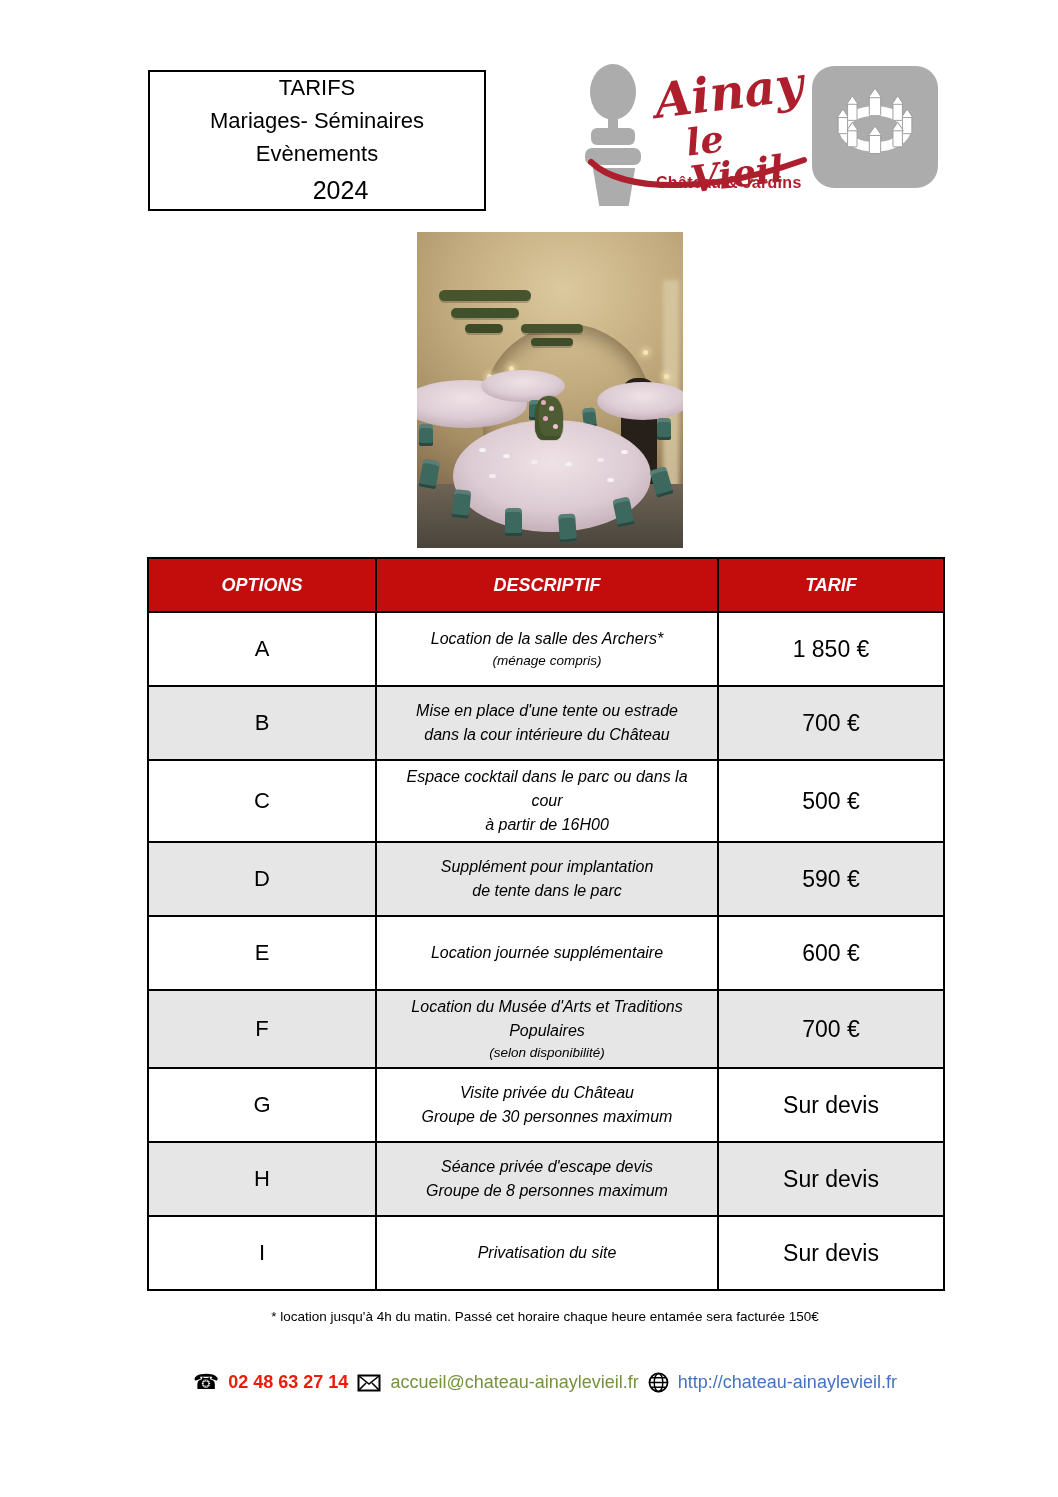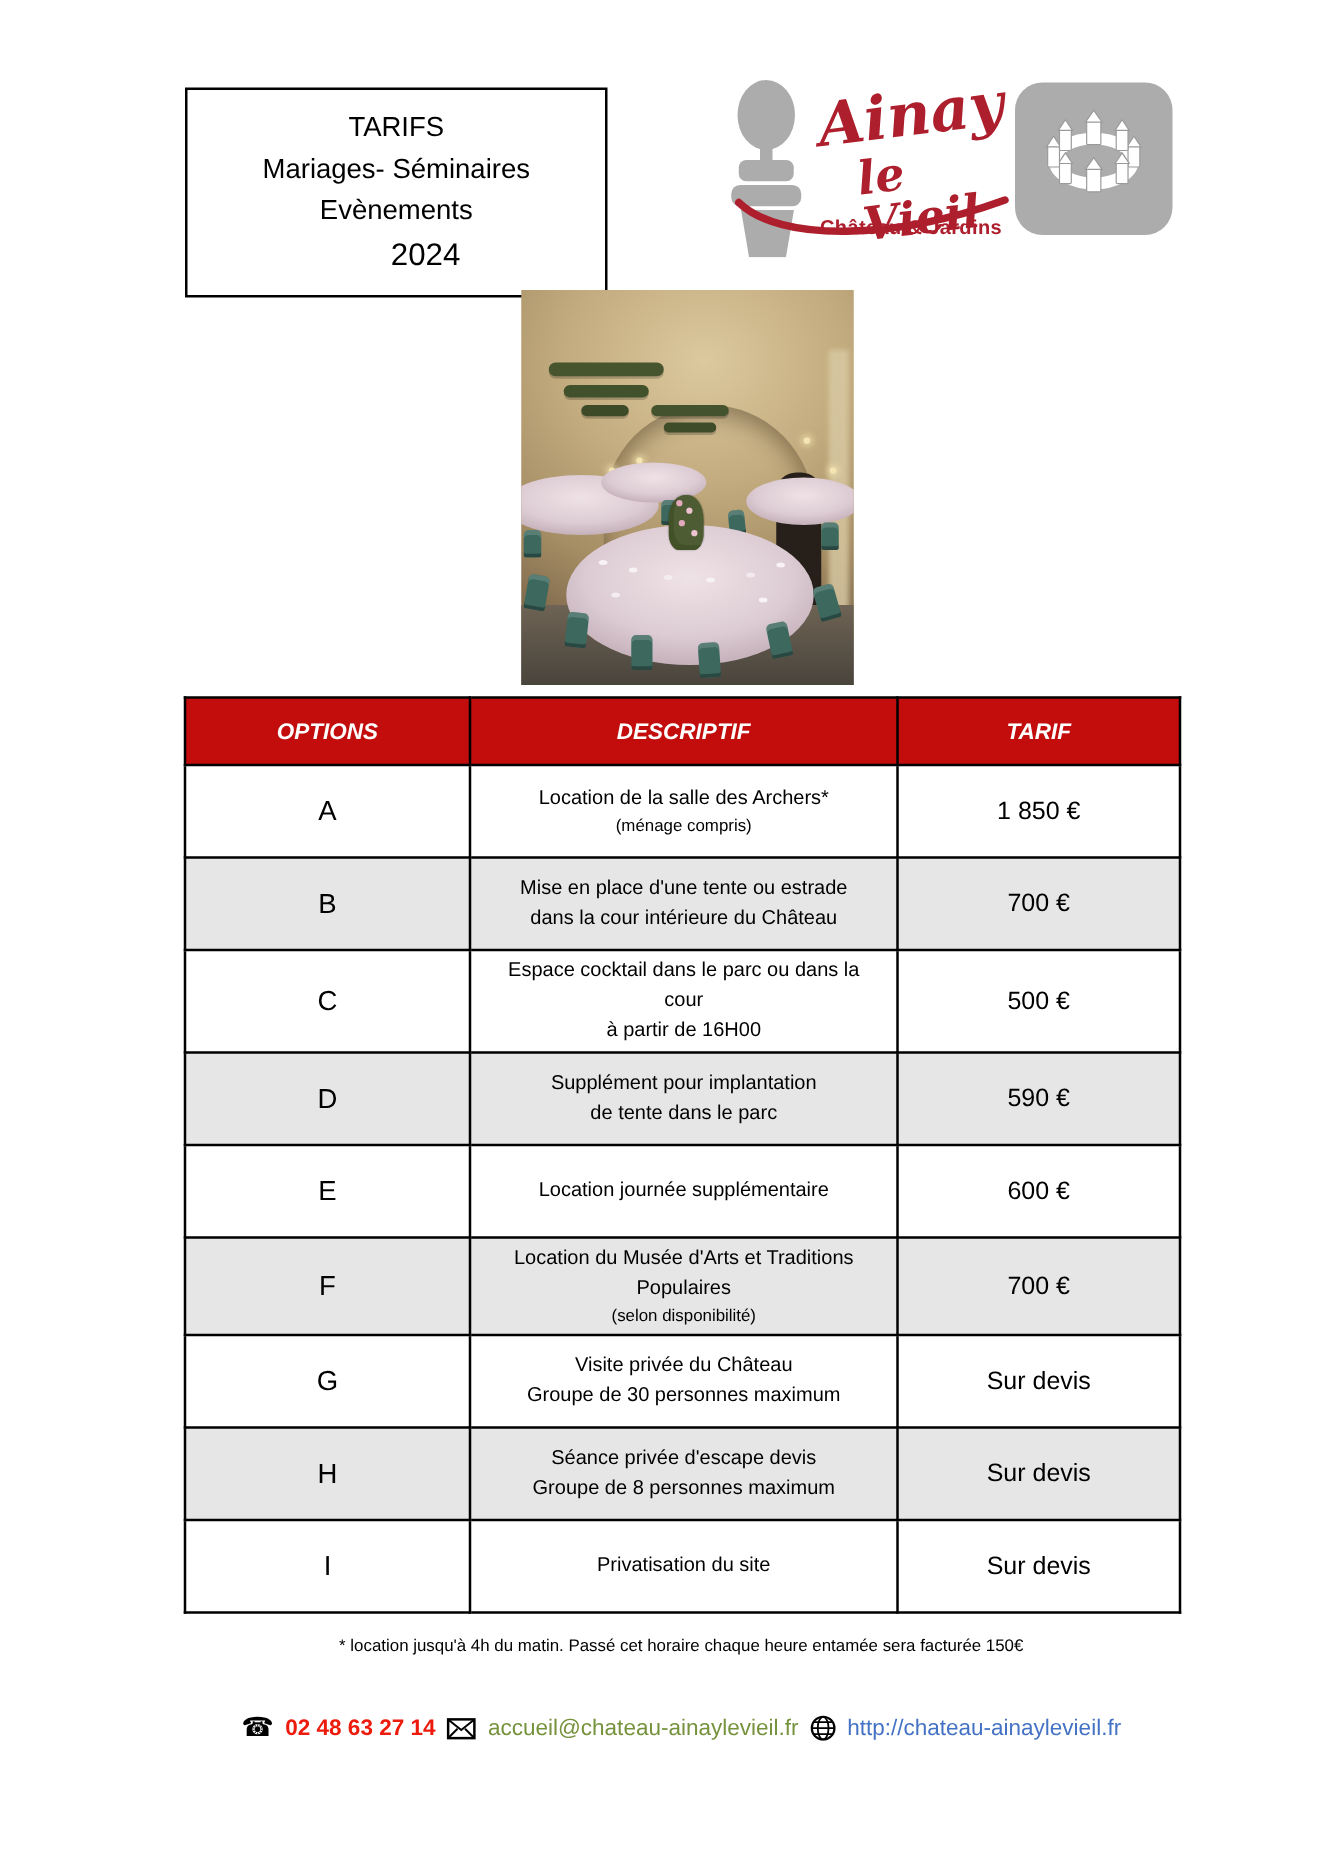--- a/index.html
+++ b/index.html
@@ -5,21 +5,21 @@
   :root{
     --header-red:#C30D0D; --row-gray:#E6E6E6; --phone-red:#ED1B0C;
     --email-green:#76923C; --link-blue:#4472C4; --logo-red:#AE1F2D; --logo-gray:#ACACAC;
   }
   *{box-sizing:border-box;}
   body{margin:0;background:#ffffff;}
   .page{position:relative;width:1058px;height:1497px;background:#fff;
         font-family:"Liberation Sans","DejaVu Sans",sans-serif;color:#000;overflow:hidden;}
 
   
-  .title-box{position:absolute;left:148px;top:70px;width:338px;height:168px;
+  .title-box{position:absolute;left:148px;top:70px;width:338px;height:141px;
     border:2px solid #000;display:flex;flex-direction:column;align-items:center;
     justify-content:center;text-align:center;font-size:22px;line-height:1.5;}
   .title-box .year{font-size:25px;margin-top:2px;margin-left:47px;}
 
   
   .logo{position:absolute;left:576px;top:62px;width:340px;height:148px;display:flex;}
   .topiary{position:relative;width:74px;height:148px;flex:none;}
   .topiary div{position:absolute;background:var(--logo-gray);}
   .top-head{left:14px;top:2px;width:46px;height:56px;border-radius:50%;}
   .top-neck{left:32px;top:57px;width:10px;height:9px;}
@@ -79,23 +79,23 @@
 
   
   .tariff-table{position:absolute;left:147px;top:557px;width:796px;border-collapse:collapse;
     table-layout:fixed;text-align:center;}
   .tariff-table col.c-opt{width:228px;} .tariff-table col.c-desc{width:342px;} .tariff-table col.c-tarif{width:226px;}
   .tariff-table th,.tariff-table td{border:2px solid #000;vertical-align:middle;padding:4px 8px;}
   .tariff-table th{background:var(--header-red);color:#fff;font-size:18px;height:54px;font-style:italic;}
   .tariff-table tbody tr{height:74px;}
   .tariff-table tbody tr:nth-child(even){background:var(--row-gray);}
   td.option-cell{font-size:22px;}
-  td.desc-cell{font-size:16px;line-height:1.5;}
+  td.desc-cell{font-size:16px;line-height:1.5;font-style:italic;}
   .desc-line.small{font-size:13.5px;}
-  td.tarif-cell{font-size:20px;}
+  td.tarif-cell{font-size:23px;}
 
   
   .footnote{position:absolute;left:147px;top:1309px;width:796px;text-align:center;font-size:13.5px;}
   .address{position:absolute;left:147px;top:1345px;width:796px;text-align:center;font-size:18px;}
   .contact{position:absolute;left:47px;top:1372px;width:996px;display:flex;
     justify-content:center;align-items:center;gap:9px;font-size:18px;}
   .phone-num{color:var(--phone-red);font-weight:bold;}
   .email-link{color:var(--email-green);cursor:pointer;}
   .web-link{color:var(--link-blue);cursor:pointer;}
   .phone-glyph{font-family:"DejaVu Sans",sans-serif;font-size:21px;color:#000;line-height:1;}

